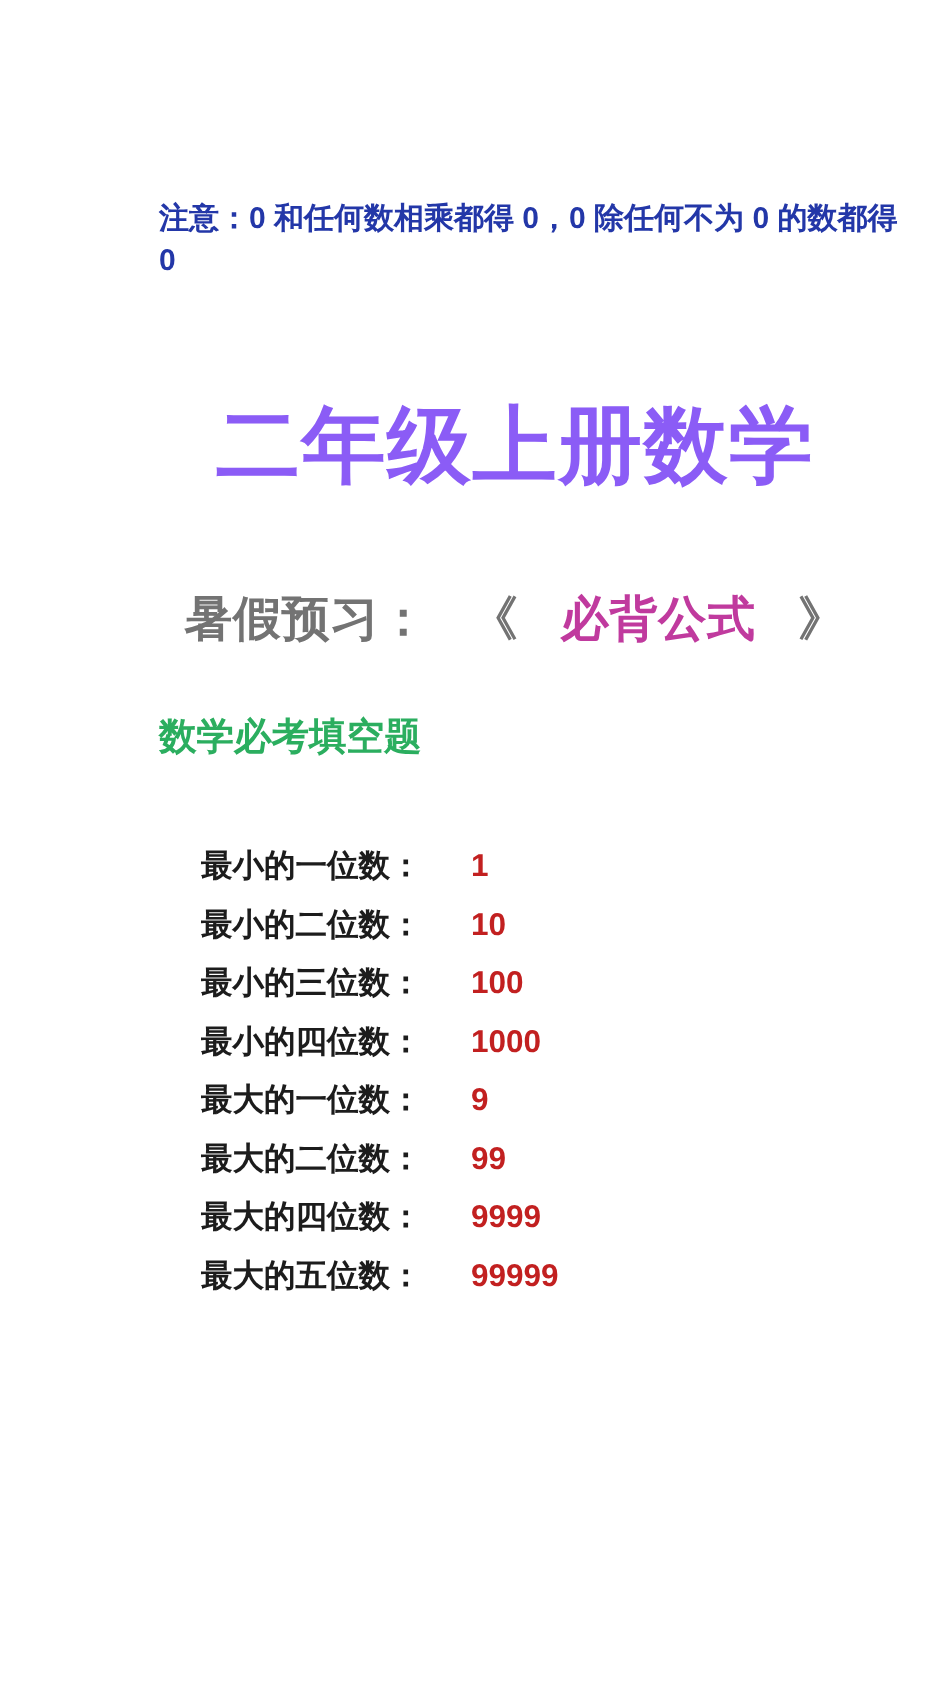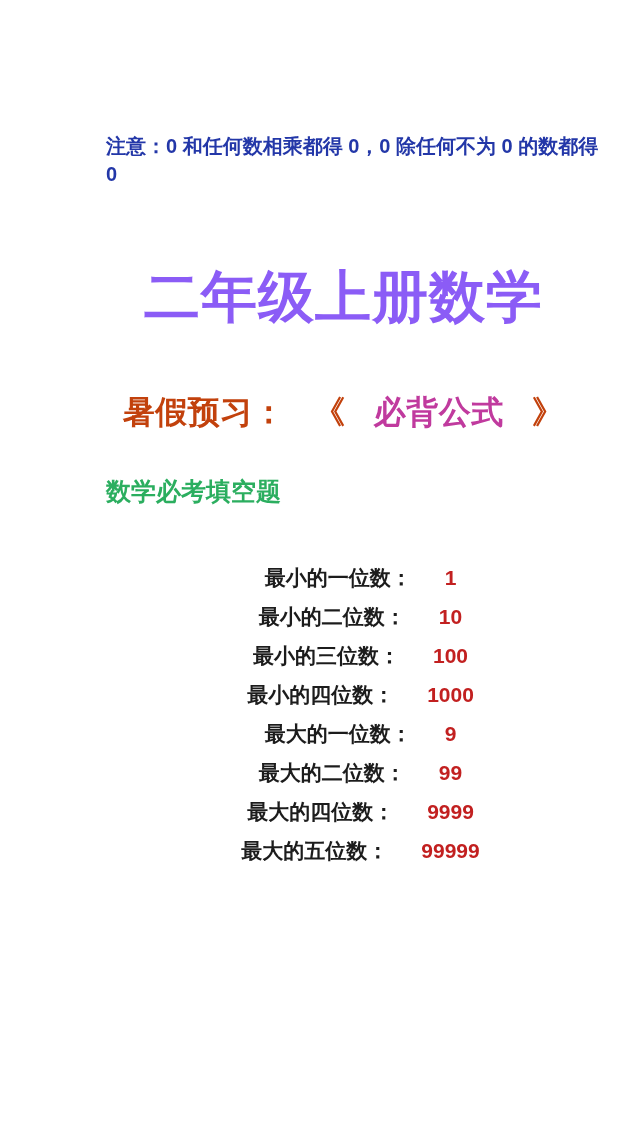--- a/index.html
+++ b/index.html
@@ -32,32 +32,31 @@
     color: #8b5cf6;
   }
   .subtitle {
     margin-top: 32px;
     text-align: center;
     font-size: 32px;
     line-height: 44px;
     font-weight: 900;
     letter-spacing: 0.5px;
   }
-  .subtitle .blue { color: #c2410c; }
+  .subtitle .blue { color: #737373; }
   .subtitle .pink { color: #c03a9e; }
   .section-heading {
     margin: 18px 0 0 50px;
     font-size: 25px;
     line-height: 22px;
     font-weight: bold;
     color: #2bae5f;
   }
   .fact-list {
     margin: 14px 16px 0 50px;
-    text-align: center;
   }
   .fact-row {
     height: 39px;
     line-height: 39px;
     font-size: 21px;
     font-weight: bold;
   }
   .fact-label { color: #1c1c1c; }
   .fact-value {
     color: #c22020;

